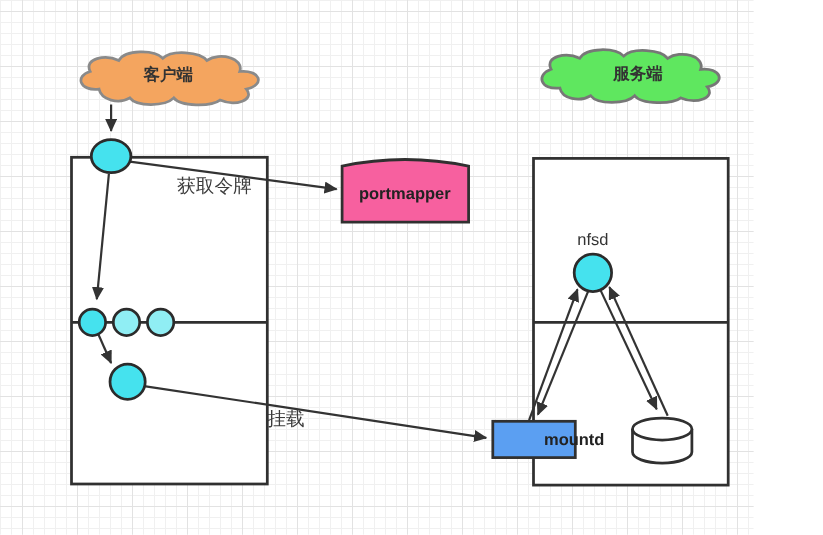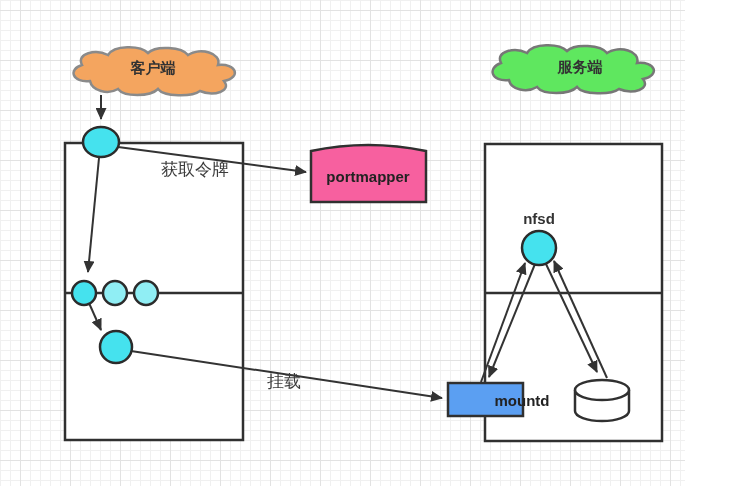--- a/index.html
+++ b/index.html
@@ -20,21 +20,21 @@
   svg.layer{position:absolute;left:0;top:0;}
   .label{
     position:absolute;
     transform:translate(-50%,-50%);
     white-space:nowrap;
     color:#333;
     pointer-events:none;
   }
   .cloud-label{font-size:15px;font-weight:bold;color:#333;}
   .node-label{font-size:15px;font-weight:700;color:#222;}
-  .nfsd-label{font-size:15px;font-weight:700;color:#333;}
+  .nfsd-label{font-size:15px;font-weight:400;color:#333;}
   .edge-label{font-size:17px;font-weight:400;color:#3c3c3c;}
 </style>
 </head>
 <body>
 
 <div class="canvas">
 
   <svg class="layer" width="748" height="486" viewBox="0 0 748 486">
     <defs>
       <marker id="arw" markerUnits="userSpaceOnUse" markerWidth="13" markerHeight="11" refX="11" refY="5.5" orient="auto">
@@ -104,15 +104,15 @@
   <div class="label cloud-label" style="left:580px;top:67px;">服务端</div>
 
   <div class="label node-label" style="left:368px;top:176px;">portmapper</div>
 
   <div class="label node-label" style="left:486px;top:400px;margin-left:36px;">mountd</div>
 
   <div class="label nfsd-label" style="left:539px;top:218px;">nfsd</div>
 
   <div class="label edge-label" style="left:195px;top:169px;">获取令牌</div>
 
-  <div class="label edge-label" style="left:284px;top:381px;">挂载</div>
+  <div class="label edge-label" style="left:260px;top:381px;">挂载</div>
 
 </div>
 
 </body></html>

